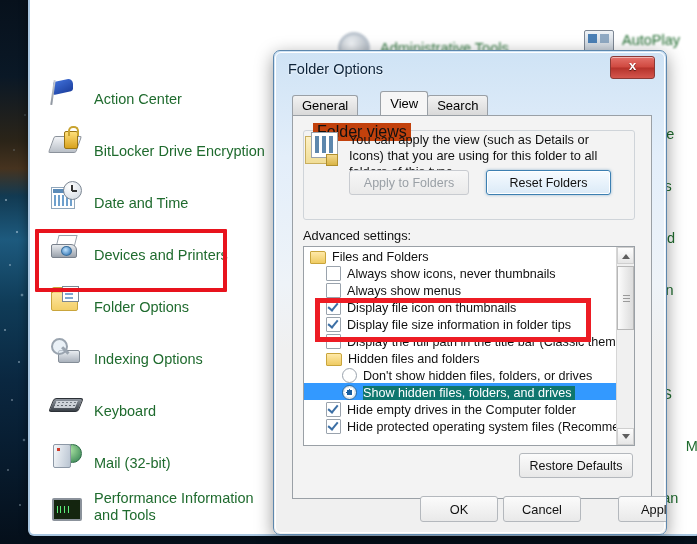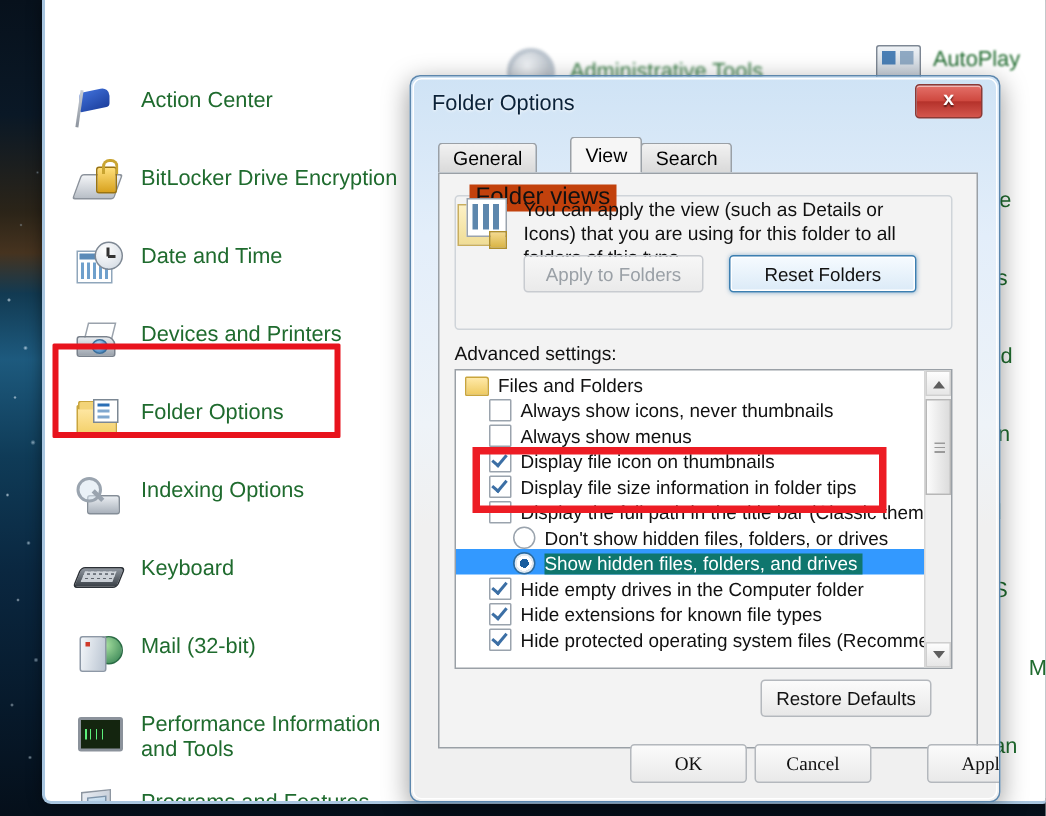--- a/index.html
+++ b/index.html
@@ -30,21 +30,21 @@
   }
   
   #cp-window{position:absolute;left:28px;top:0;width:669px;height:534px;
     border-left:2px solid #a9c6e0;border-right:2px solid #a9c6e0;
     border-bottom:2px solid #a9c6e0;border-radius:0 0 6px 6px;
     background:#ffffff;box-shadow:0 0 10px rgba(0,0,0,.45);
     overflow:hidden;}
   #cp-inner{position:absolute;left:2px;top:0;right:2px;bottom:2px;background:#fff;}
   .cp-col{position:absolute;top:0;}
   #cp-col-left{left:18px;width:260px;}
-  .cp-item{display:flex;align-items:flex-start;gap:12px;height:52px;}
+  .cp-item{display:flex;align-items:flex-end;gap:12px;height:52px;}
   .cp-item .lbl{color:#1f6b2e;font-size:14.5px;line-height:17px;
     padding-top:3px;white-space:nowrap;}
   .cp-item .lbl.wrap{white-space:normal;width:180px;}
   .cp-ic{width:32px;height:32px;flex:0 0 32px;position:relative;}
   
   #cp-col-right{left:610px;width:120px;}
   .cp-right-item{height:52px;color:#1f6b2e;font-size:14.5px;line-height:52px;white-space:nowrap;}
   
   .ic-flag::before{content:"";position:absolute;left:3px;top:4px;width:20px;height:13px;
     background:linear-gradient(160deg,#3f6fd8,#1c3f9e);transform:skewY(-12deg);border-radius:2px 6px 2px 2px;}
@@ -199,28 +199,28 @@
   .sb-up .sb-arrow{border-bottom:5px solid #5e5e5e;}
   .sb-dn .sb-arrow{border-top:5px solid #5e5e5e;top:5px;}
   #sb-thumb{position:absolute;left:0;top:19px;width:17px;height:64px;
     background:linear-gradient(90deg,#fcfcfc,#ededed 45%,#dcdcdc);border:1px solid #b7b7b7;
     box-sizing:border-box;cursor:pointer;}
   #sb-thumb::after{content:"";position:absolute;left:5px;top:28px;width:7px;height:7px;
     background:repeating-linear-gradient(0deg,#9a9a9a 0 1px,transparent 1px 3px);}
   
   #hl-hidden{position:absolute;left:22px;top:182px;width:266px;height:34px;
     border:5px solid #ed1c24;pointer-events:none;z-index:6;}
-  #btn-restore{position:absolute;left:214px;top:337px;width:112px;height:23px;font-size:12.5px;
+  #btn-restore{position:absolute;left:226px;top:337px;width:112px;height:23px;font-size:12.5px;
     color:#111;background:linear-gradient(#fbfbfb,#e8e8e8);border:1px solid #b4b8bd;border-radius:3px;
     display:flex;align-items:center;justify-content:center;cursor:pointer;}
   
   #footer{position:absolute;left:0;bottom:6px;width:100%;height:30px;}
   .fbtn{position:absolute;top:0;width:76px;height:24px;font-size:12.8px;color:#111;
     background:linear-gradient(#fbfbfb,#e9e9e9);border:1px solid #b4b8bd;border-radius:3px;
-    display:flex;align-items:center;justify-content:center;cursor:pointer;font-family:Liberation Serif, serif;}
+    display:flex;align-items:center;justify-content:center;cursor:pointer;}
   #btn-ok{left:144px;} #btn-cancel{left:227px;} #btn-apply{left:310px;margin-left:32px;}
 </style>
 </head>
 <body>
 
 <div id="desktop">
   <div id="wall-specks"></div>
 </div>
 
 <div id="cp-window">
@@ -380,35 +380,35 @@
           <span>Display file icon on thumbnails</span>
         </div>
         <div class="row lvl1">
           <span class="chk on"></span>
           <span>Display file size information in folder tips</span>
         </div>
         <div class="row lvl1">
           <span class="chk"></span>
           <span>Display the full path in the title bar (Classic theme only)</span>
         </div>
+        <div class="row lvl1">
+          <span class="fld"></span>
+          <span>Hidden files and folders</span>
+        </div>
         <div class="row lvl2">
           <span class="rad"></span>
           <span>Don't show hidden files, folders, or drives</span>
         </div>
         <div class="row lvl2 sel">
           <span class="rad on"></span>
           <span class="sel-text">Show hidden files, folders, and drives</span>
         </div>
         <div class="row lvl1">
           <span class="chk on"></span>
           <span>Hide empty drives in the Computer folder</span>
-        </div>
-        <div class="row lvl1">
-          <span class="chk on"></span>
-          <span>Hide extensions for known file types</span>
         </div>
         <div class="row lvl1">
           <span class="chk on"></span>
           <span>Hide protected operating system files (Recommended)</span>
         </div>
 
         <div id="adv-scroll">
           <div class="sb-btn sb-up">
               <span class="sb-arrow"></span>
             </div>

